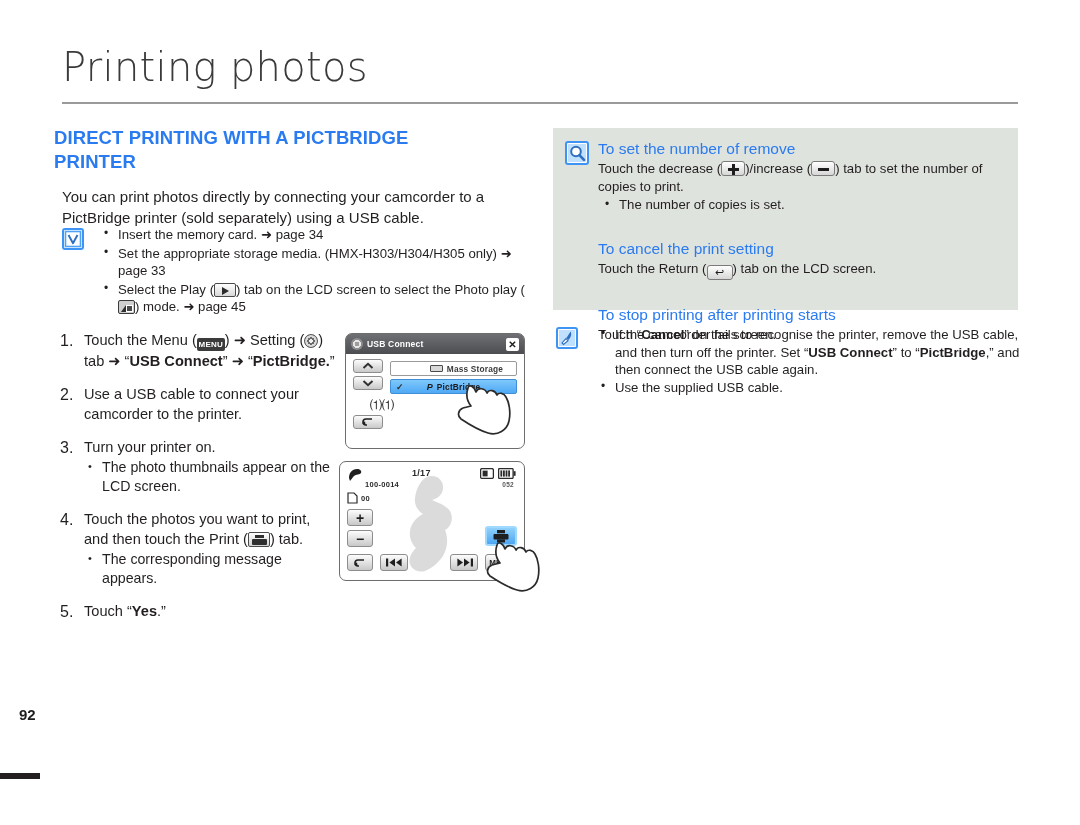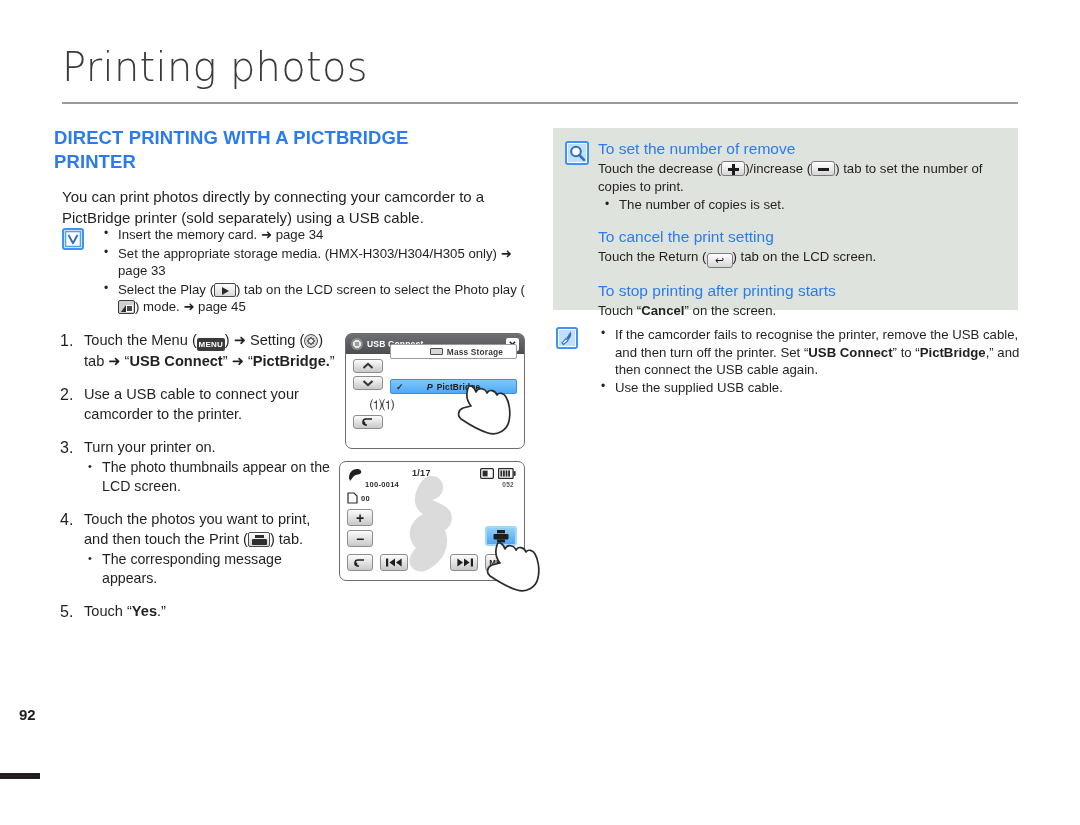--- a/index.html
+++ b/index.html
@@ -455,21 +455,21 @@
     top: 10px;
     right: 12px;
   }
   .gp-h {
     color: #2a7bf0;
     font-size: 15.5px;
     line-height: 21px;
     margin: 0 0 1px 0;
     font-weight: normal;
   }
-  .gp-h.second { margin-top: 12px; }
+  .gp-h.second { margin-top: 24px; }
   .gp-p {
     font-size: 13.2px;
     line-height: 18px;
     margin: 0;
   }
   .gp-list {
     margin: 0; padding: 0; list-style: none;
   }
   .gp-list li {
     position: relative;
@@ -630,21 +630,21 @@
         </svg>
     </div>
     <div class="lcd-volume" style="top:63px;">⑴⑴</div>
     <div class="lcd-btn" style="position:absolute;left:7px;top:81px;">
       <svg width="14" height="10" viewBox="0 0 14 10">
           <path d="M11 2 H5 a3 3 0 0 0 0 6 h1" fill="none" stroke="#202020" stroke-width="1.6"></path>
           <path d="M4 4.2 L1.3 6.2 L4.6 7.8 Z" fill="#202020"></path>
         </svg>
     </div>
 
-    <div class="opt-row" style="top:10px;padding-left:26px;">
+    <div class="opt-row" style="top:27px;padding-left:26px;">
       <span class="mini-usb-glyph"></span>
         <span>Mass Storage</span>
     </div>
     <div class="opt-row selected" style="top:45px;">
       <span class="chk">✓</span>
       <span class="glyph">P</span>
         <span>PictBridge</span>
     </div>
 
     <svg class="hand" style="left:108px;top:44px;" width="60" height="62" viewBox="0 0 60 62">

